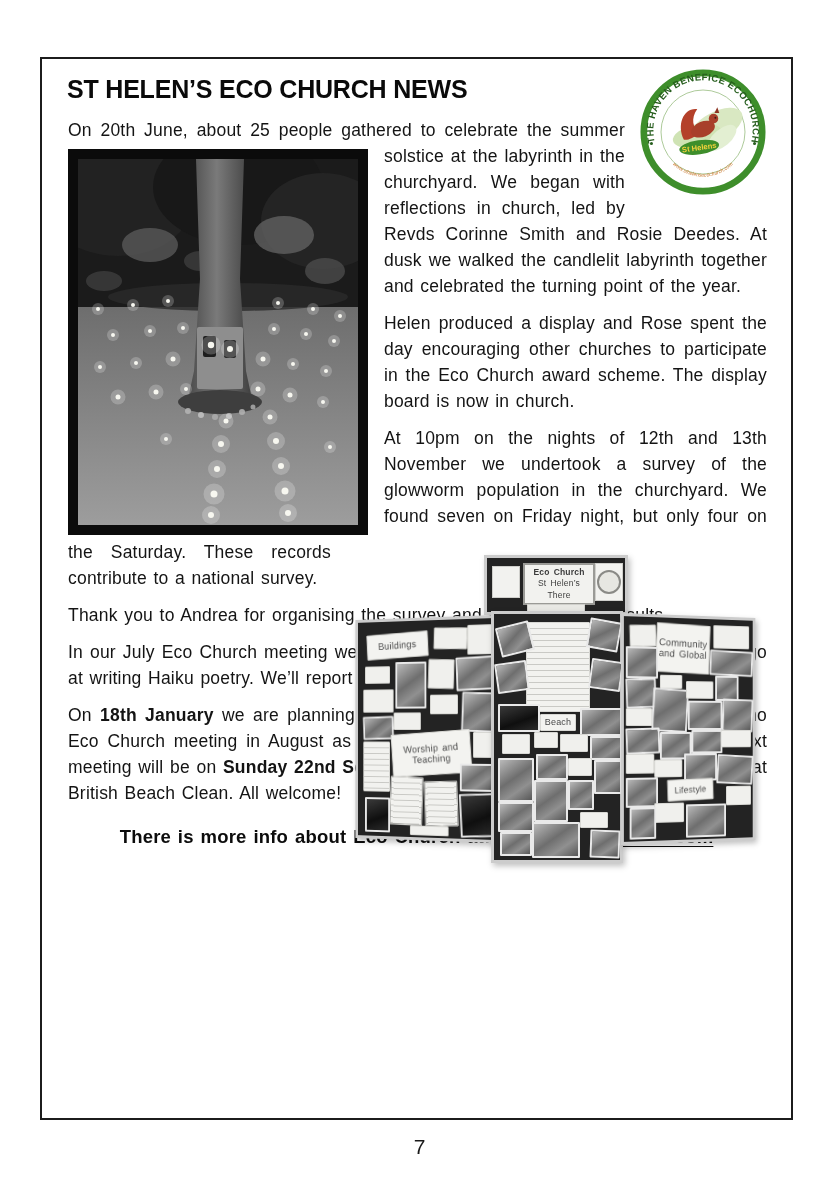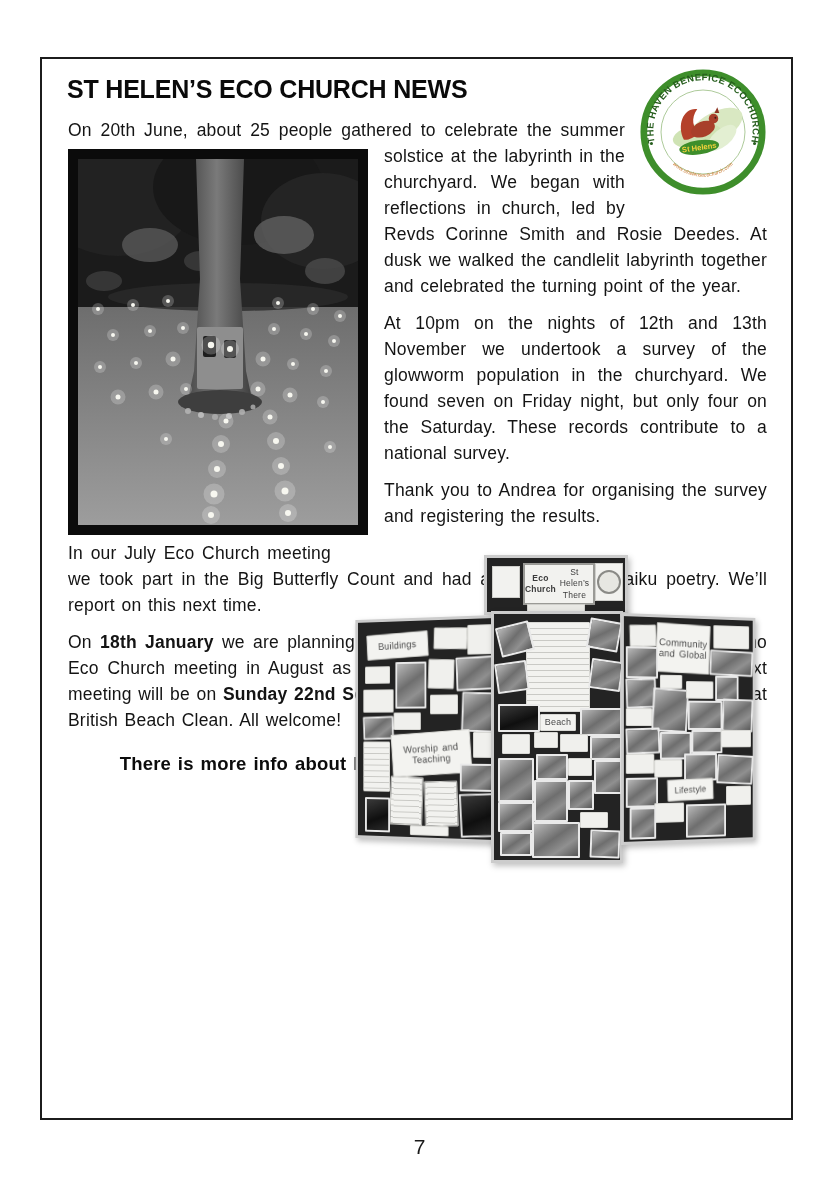--- a/index.html
+++ b/index.html
@@ -39,21 +39,21 @@
         border:2px solid #e9e9e9;}
   .bc-d{background:linear-gradient(160deg,#3a3a3a,#0f0f0f 60%,#2b2b2b);
         border:2px solid #e9e9e9;}
   .bc-sheet{background:repeating-linear-gradient(#f2f2ef 0 5px,#c9c9c5 5px 6px);
         border:1px solid #d8d8d4;}
   .bc-label{background:#f3f3f0;border:1px solid #d8d8d4;color:#4a4a4a;
         display:flex;align-items:center;justify-content:center;text-align:center;
         font-family:"Liberation Sans",sans-serif;line-height:1.15;}
   .hdr-card{position:absolute;background:#f2f2ef;border:1px solid #cfcfcb;}
   .hdr-main{left:36px;top:5px;width:68px;height:38px;border:2px solid #9a9a96;
-        display:flex;flex-direction:row;align-items:center;justify-content:center;
+        display:flex;flex-direction:column;align-items:center;justify-content:center;
         font-size:8.5px;color:#3c3c3c;text-align:center;line-height:1.35;}
   .hdr-small{left:5px;top:8px;width:26px;height:30px;}
   .hdr-logo{left:108px;top:5px;width:26px;height:36px;display:flex;align-items:center;
         justify-content:center;}
   .hdr-logo .ring{width:20px;height:20px;border-radius:50%;border:2px solid #8a8a86;
         background:#e7e7e2;}
   .hdr-caption{left:40px;top:46px;width:56px;height:7px;background:#e8e8e4;
         border:1px solid #cfcfcb;}
 
   .final-para{clear:both;}
@@ -221,20 +221,21 @@
                 <circle cx="252" cy="288" r="2" fill="#f7f7f0"></circle>
                 <circle cx="88" cy="280" r="6" fill="#ffffff" opacity="0.22"></circle>
                 <circle cx="88" cy="280" r="2" fill="#f7f7f0"></circle>
                 <circle cx="133" cy="186" r="9.600000000000001" fill="#ffffff" opacity="0.22"></circle>
                 <circle cx="133" cy="186" r="3.2" fill="#f7f7f0"></circle>
                 <circle cx="152" cy="190" r="9" fill="#ffffff" opacity="0.22"></circle>
                 <circle cx="152" cy="190" r="3" fill="#f7f7f0"></circle>
               </g>
         </svg></span><span>summer solstice at the labyrinth in the churchyard. We began with reflections in church, led by Revds Corinne Smith and Rosie Deedes. At dusk we walked the candlelit labyrinth together and celebrated the turning point of the year.</span></p>
 
+      <p>Helen produced a display and Rose spent the day encouraging other churches to participate in the Eco Church award scheme. The display board is now in church.</p>
 
       <p><span>At 10pm on the nights of 12th and 13th November we undertook a survey of the glowworm population in the churchyard. We found seven on Friday night, </span><span class="board-float">
           <span class="board-inner">
             <span class="bpanel" id="board-header">
               <span class="hdr-card hdr-small"></span>
               <span class="hdr-card hdr-main">
                 <span style="font-weight:bold;">Eco Church</span>
                 <span>St Helen’s There</span>
               </span>
               <span class="hdr-card hdr-logo">

